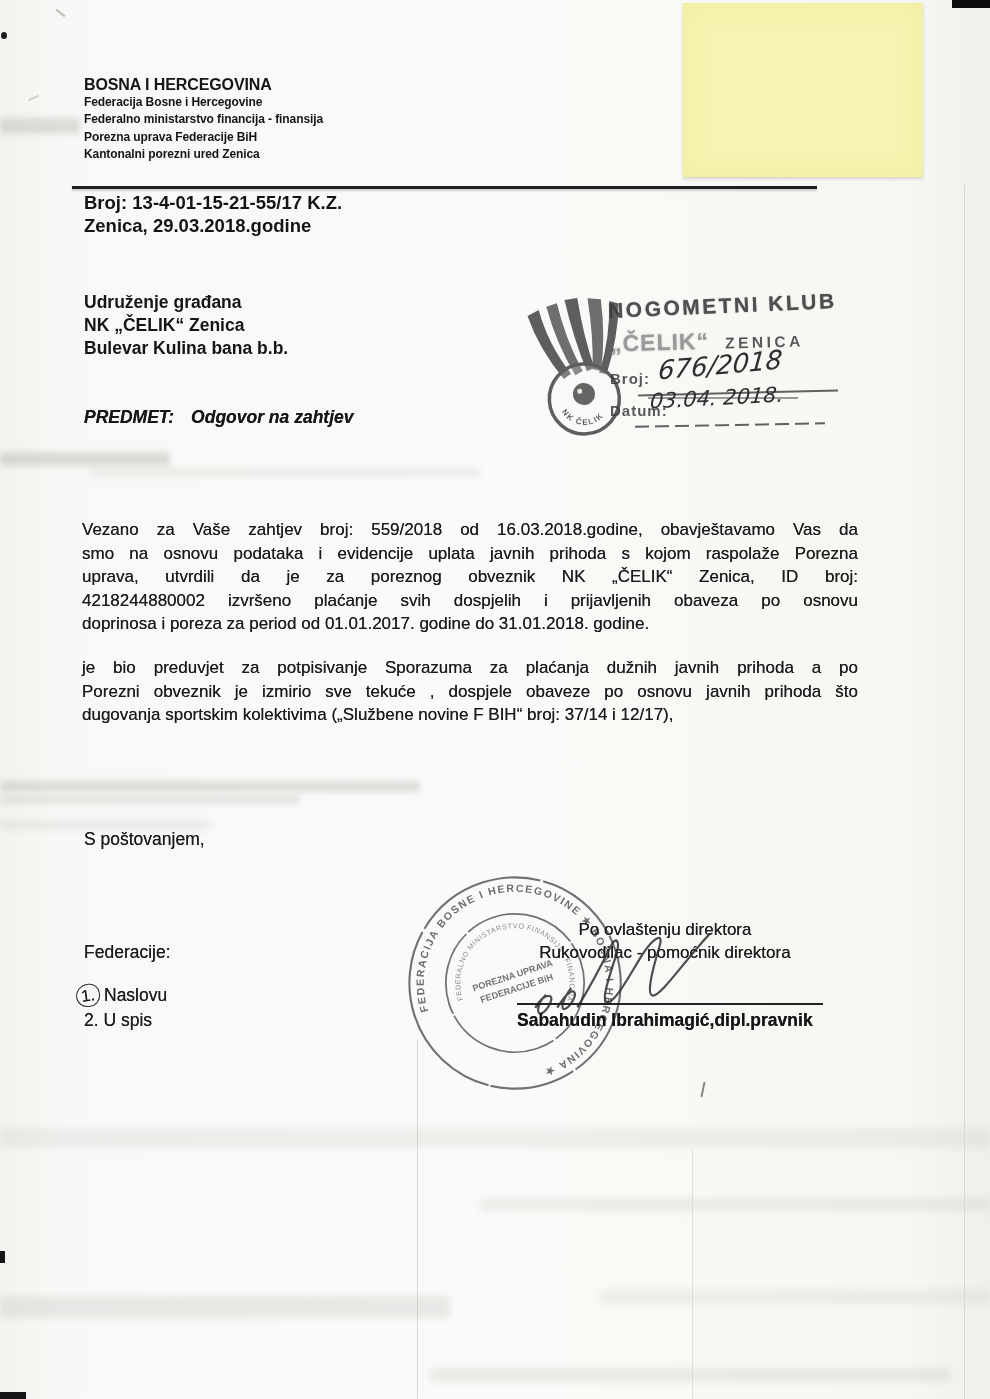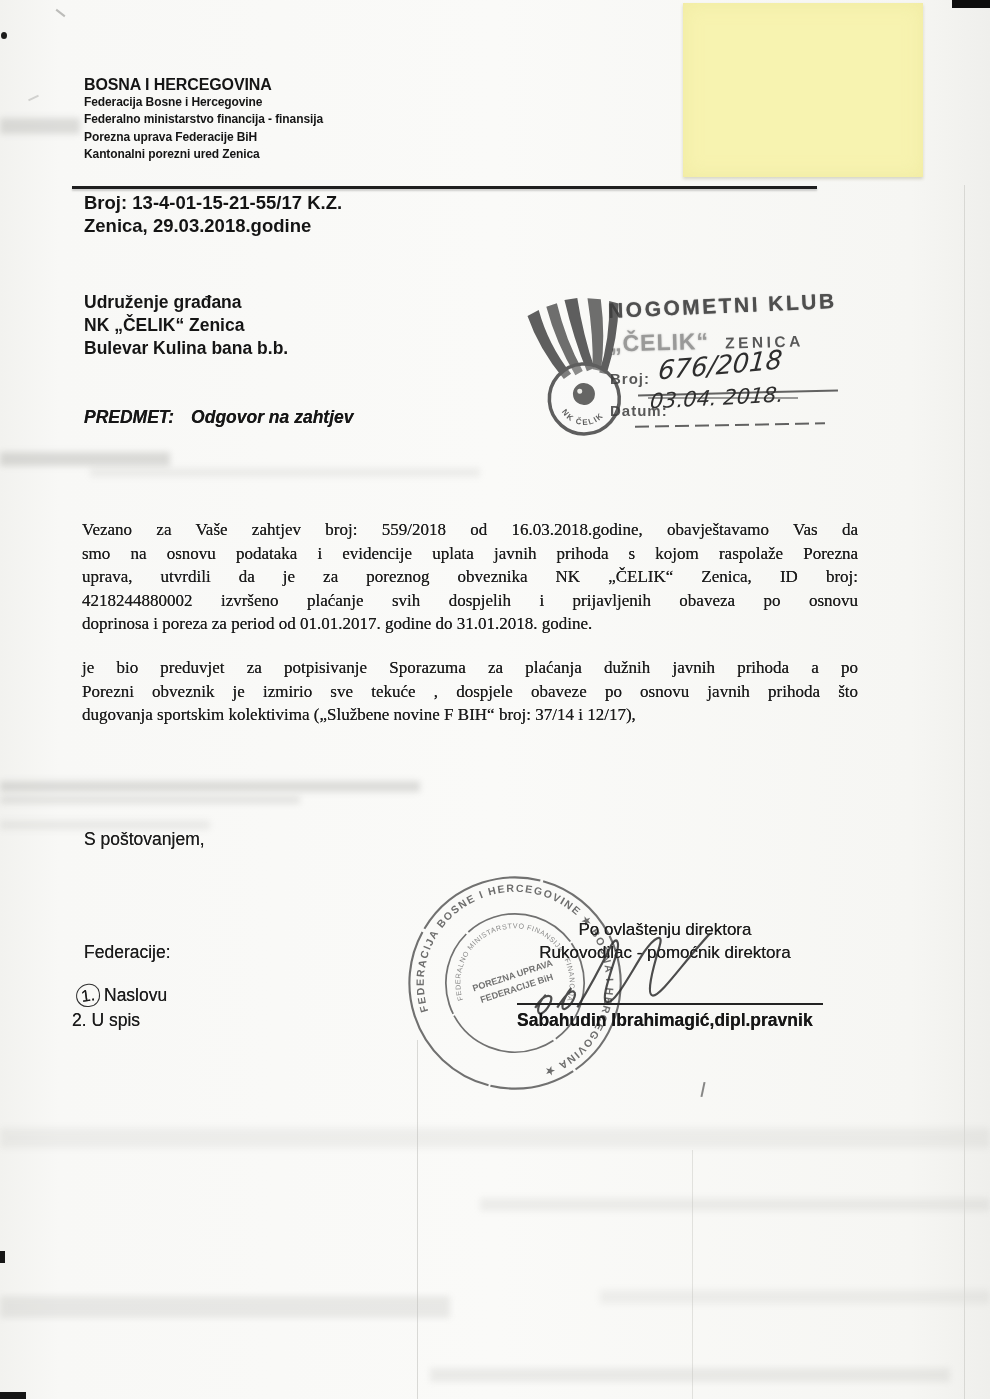--- a/index.html
+++ b/index.html
@@ -56,38 +56,38 @@
   .rs-underline1b{left:128px;top:107px;width:150px;opacity:.5;}
   .rs-underline2{left:115px;top:134px;width:190px;transform:rotate(-1deg);
     background:repeating-linear-gradient(90deg,#3c3c3c 0 14px,transparent 14px 20px);}
 
   
   .subject{left:84px;top:407px;font-size:17.5px;font-weight:700;color:#161616;font-style:italic;}
   .subject .gap{display:inline-block;width:17px;}
   .your-ref{left:197px;top:456px;font-size:17.5px;font-weight:700;color:#161616;}
 
   
-  .para{left:82px;width:776px;font-size:17px;line-height:23.5px;color:#1b1b1b;font-family:Liberation Serif, serif;}
+  .para{left:82px;width:776px;font-size:17px;line-height:23.5px;color:#1b1b1b;}
   .p1{top:518px;}
   .p2{top:656px;}
   .jline{text-align:justify;text-align-last:justify;}
   .jline:last-child{text-align-last:left;}
   .closing{left:84px;top:829px;font-size:17.5px;color:#1b1b1b;}
 
   
   .authority{left:470px;top:918px;width:390px;text-align:center;font-size:17px;line-height:23px;color:#1b1b1b;}
   .sig-line{left:517px;top:1003px;width:306px;height:2px;background:#232323;}
   .sig-name{left:517px;top:1010px;font-size:17.5px;font-weight:700;color:#161616;white-space:nowrap;text-align:right;}
   .sig-svg{left:518px;top:933px;width:210px;height:85px;}
   .sig-tail{left:702px;top:1082px;width:2px;height:15px;background:#3a3a3a;opacity:.6;transform:rotate(12deg);}
 
   
   .distribution{left:84px;top:942px;font-size:17.5px;color:#1b1b1b;}
   .dist-item1{left:76px;top:984px;font-size:17.5px;color:#1b1b1b;}
-  .dist-item2{left:72px;top:1010px;font-size:17.5px;color:#1b1b1b;}
+  .dist-item2{left:84px;top:1010px;font-size:17.5px;color:#1b1b1b;}
   .circ-num{display:inline-flex;align-items:center;justify-content:center;
     width:24px;height:23px;border:1.6px solid #2e2e2e;border-radius:55% 45% 50% 50%;
     transform:rotate(-8deg);margin-right:4px;font-size:16.5px;}
 
   
   .ostamp{left:395px;top:863px;width:240px;height:240px;opacity:.8;}
 </style>
 </head>
 <body>
 
@@ -165,21 +165,21 @@
     <div class="abs scribble rs-underline2"></div>
   </div>
 
   <div class="abs subject ink">
     <span>PREDMET:</span><span class="gap"></span><span>Odgovor na zahtjev</span>
   </div>
 
   <div class="abs para p1 ink">
       <div class="jline">Vezano za Vaše zahtjev broj: 559/2018 od 16.03.2018.godine, obavještavamo Vas da</div>
       <div class="jline">smo na osnovu podataka i evidencije uplata javnih prihoda s kojom raspolaže Porezna</div>
-      <div class="jline">uprava, utvrdili da je za poreznog obveznika NK „ČELIK“ Zenica, ID broj:</div>
+      <div class="jline">uprava, utvrdili da je za poreznog obveznik NK „ČELIK“ Zenica, ID broj:</div>
       <div class="jline">4218244880002 izvršeno plaćanje svih dospjelih i prijavljenih obaveza po osnovu</div>
       <div class="jline">doprinosa i poreza za period od 01.01.2017. godine do 31.01.2018. godine.</div>
     </div>
   <div class="abs para p2 ink">
       <div class="jline">je bio preduvjet za potpisivanje Sporazuma za plaćanja dužnih javnih prihoda a po</div>
       <div class="jline">Porezni obveznik je izmirio sve tekuće , dospjele obaveze po osnovu javnih prihoda što</div>
       <div class="jline">dugovanja sportskim kolektivima („Službene novine F BIH“ broj: 37/14 i 12/17),</div>
     </div>
   <div class="abs closing ink">S poštovanjem,</div>
 

